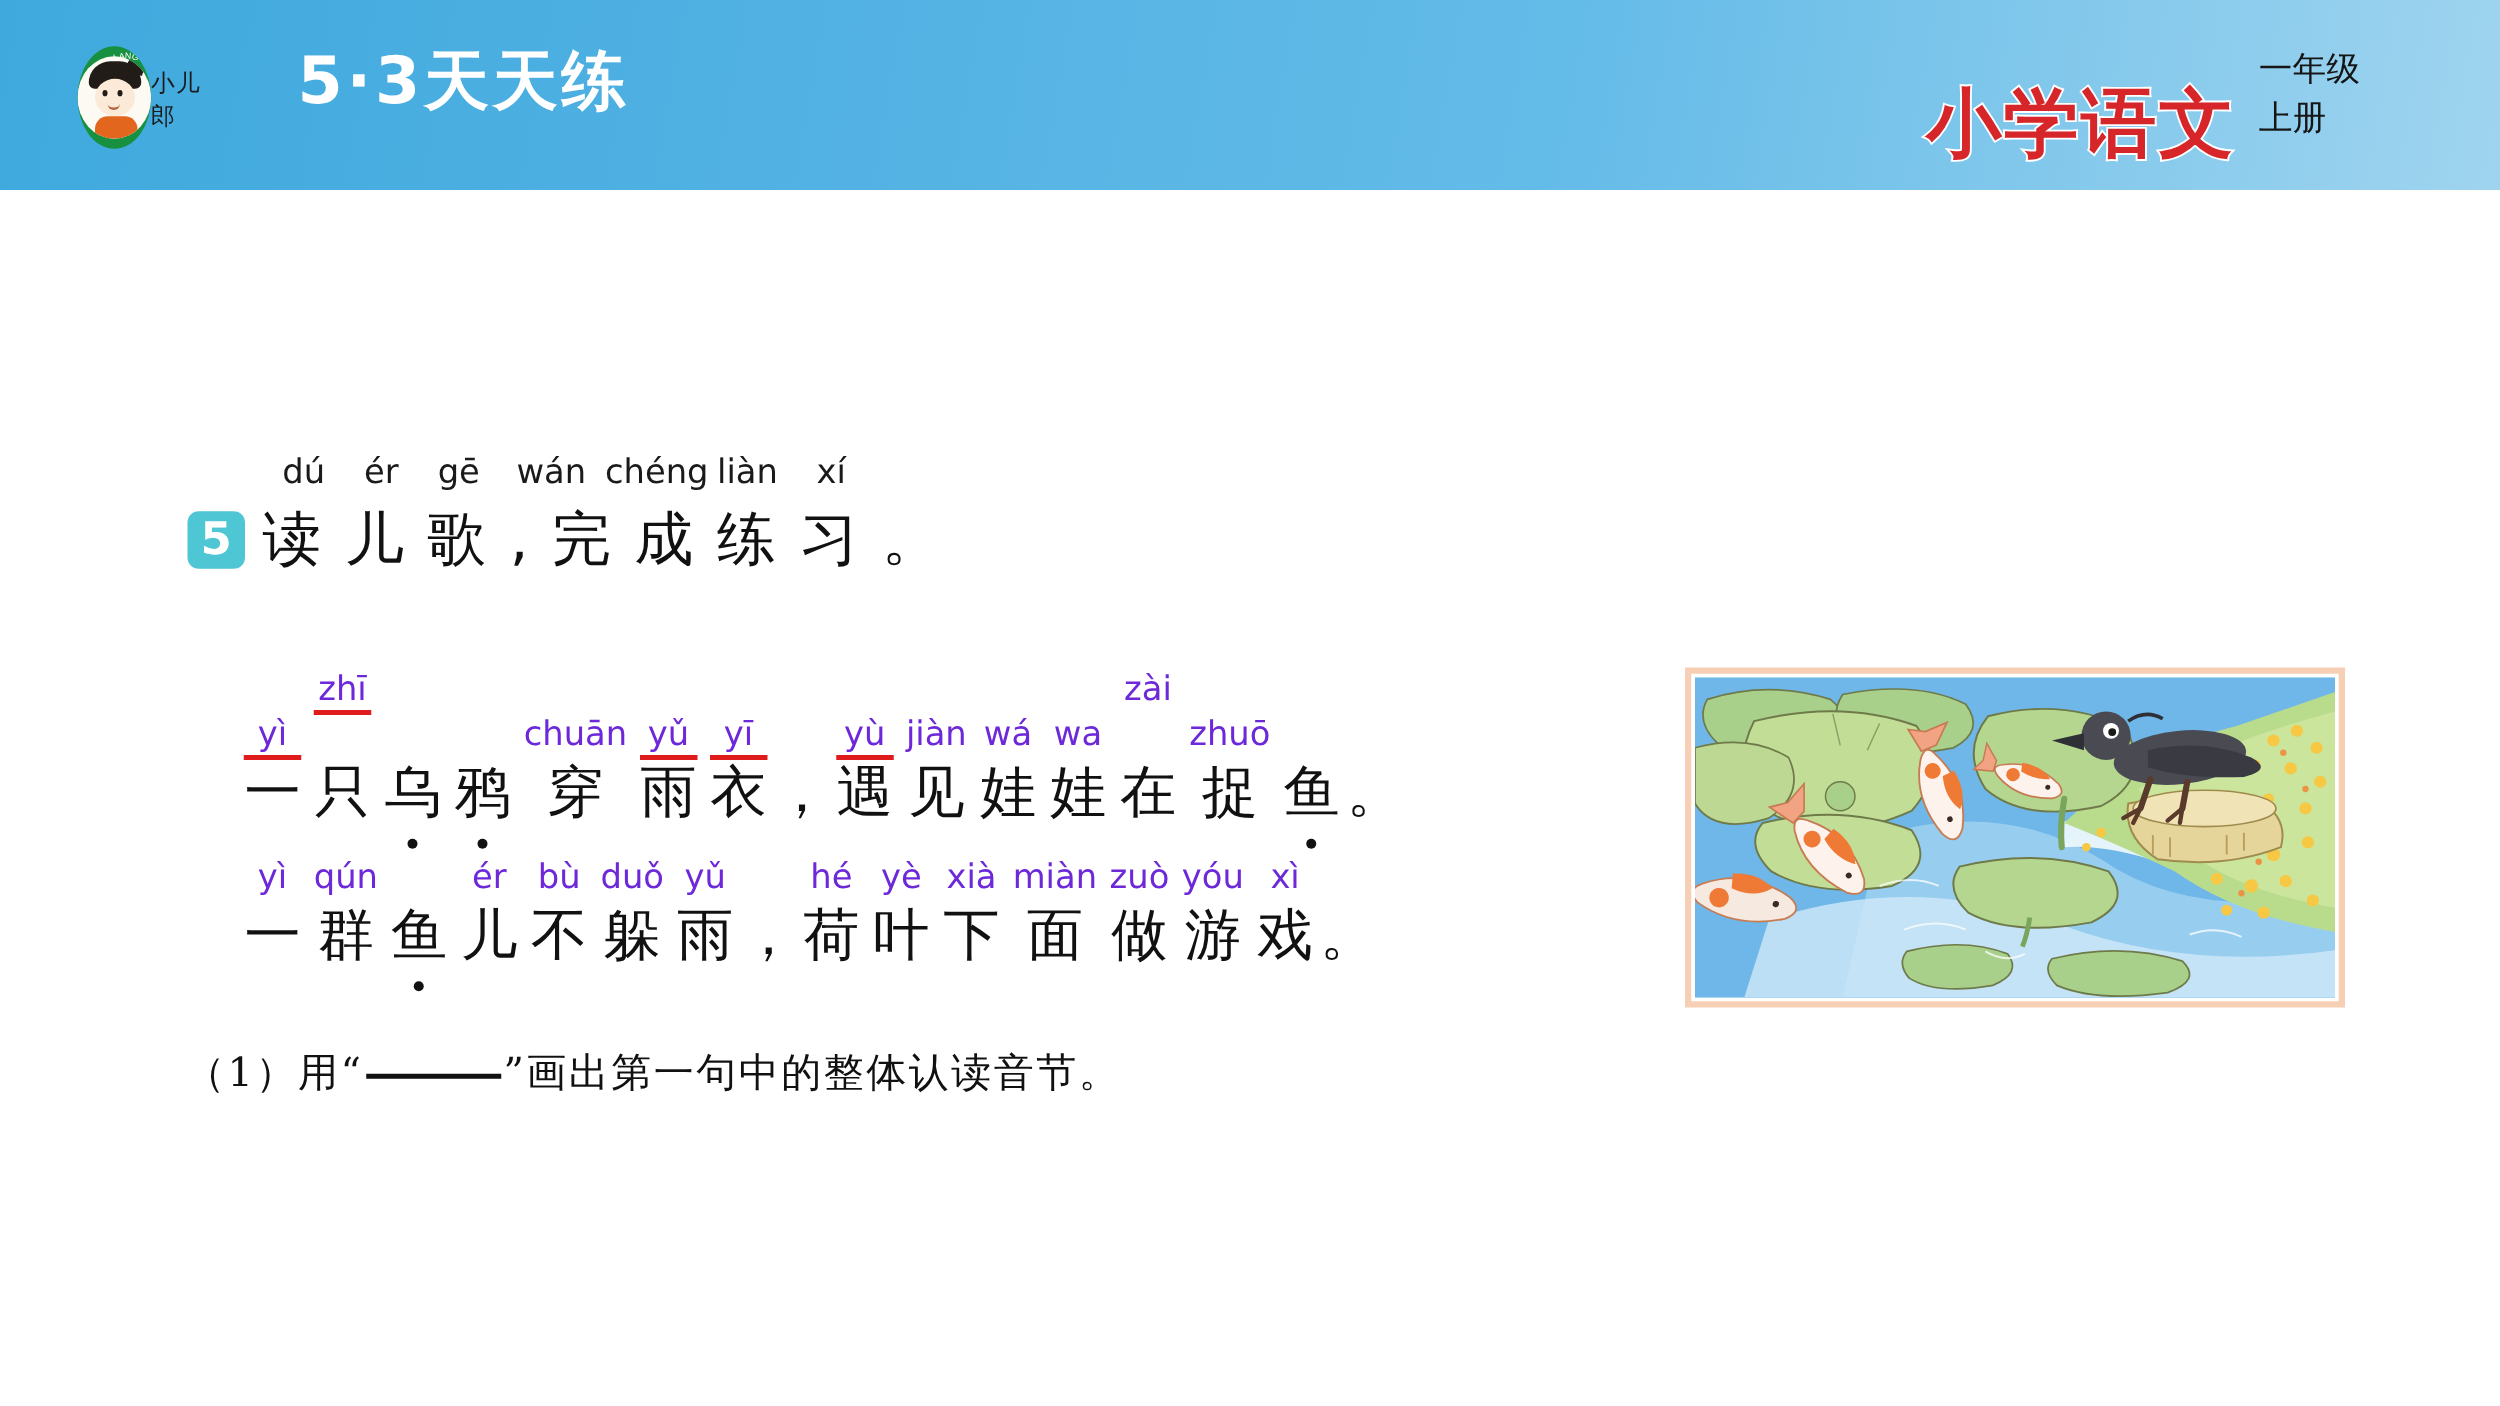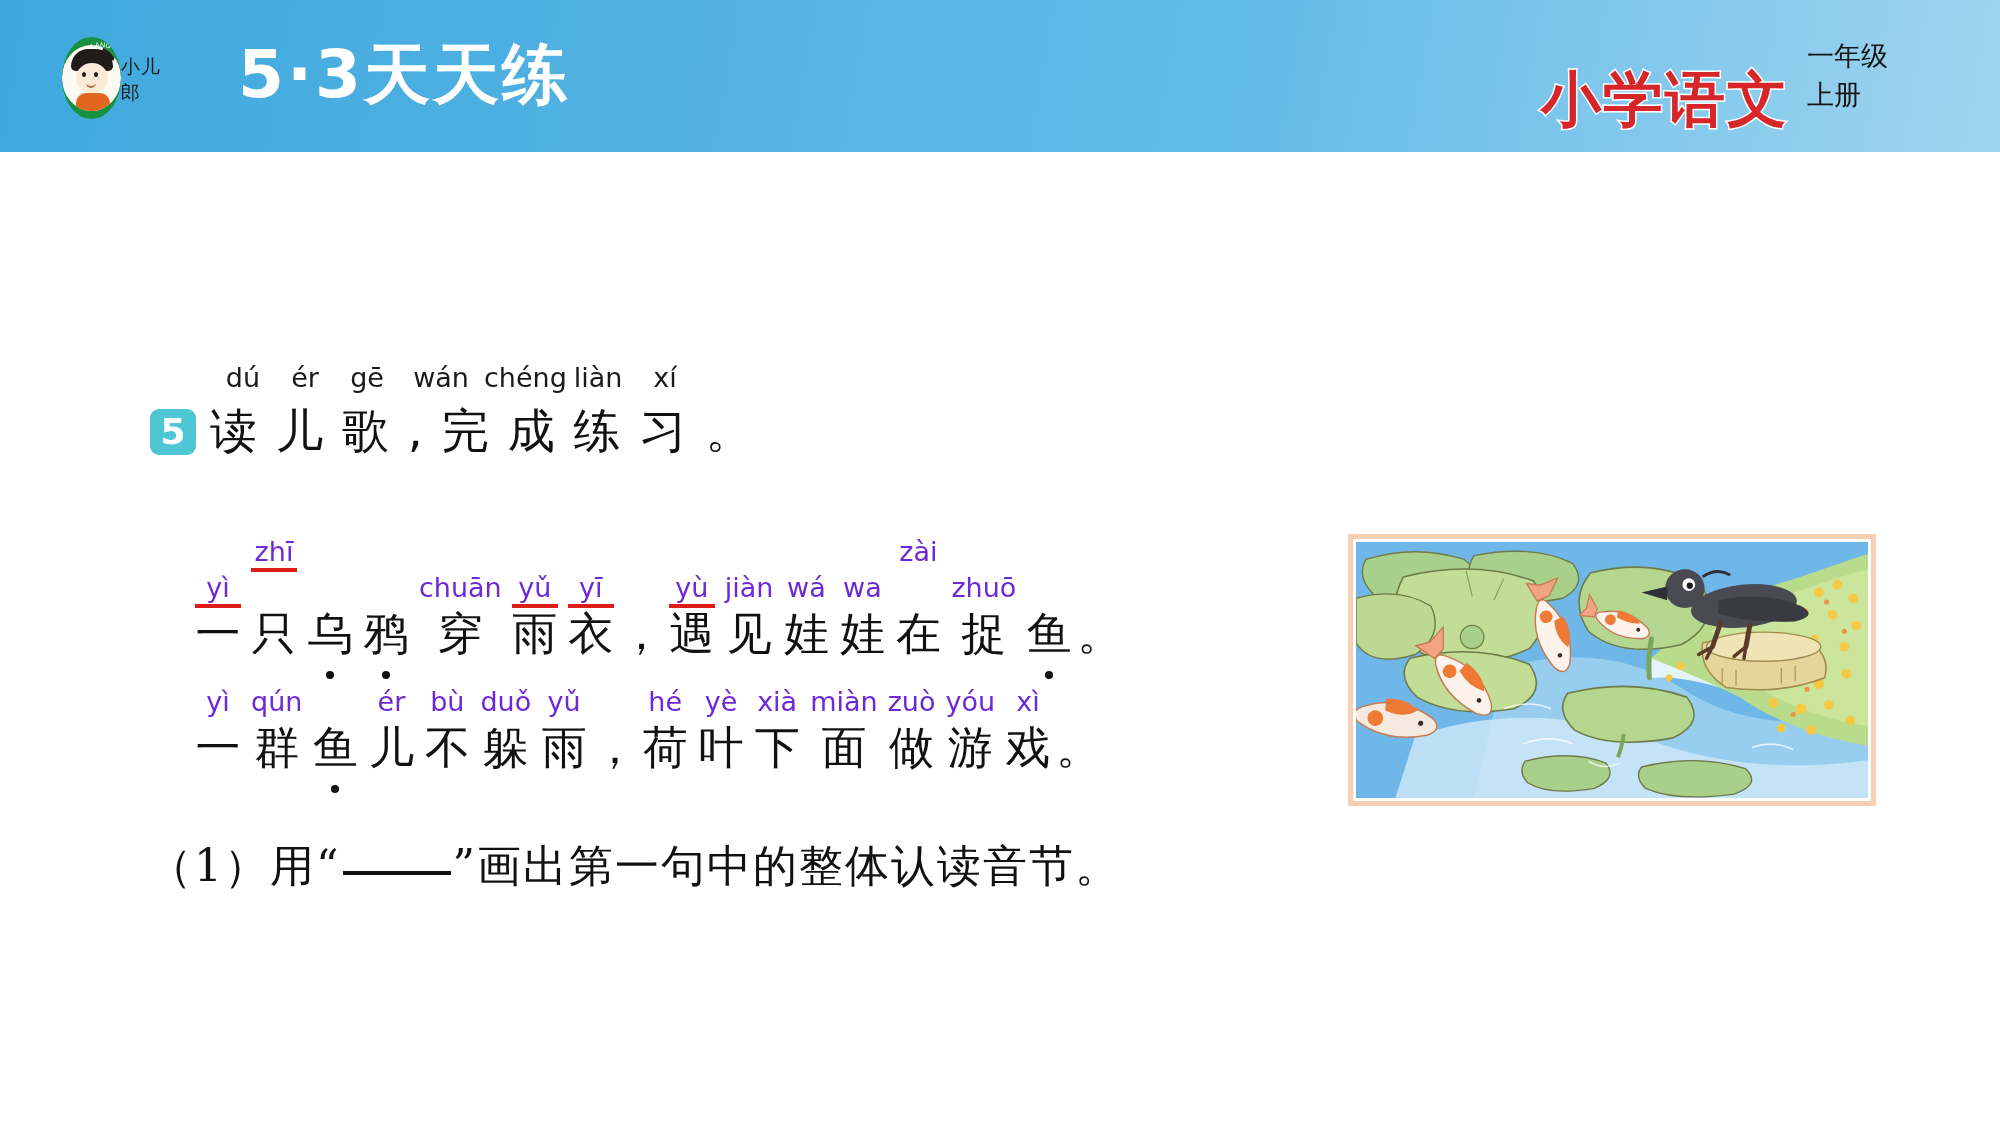--- a/index.html
+++ b/index.html
@@ -78,21 +78,21 @@
     font-size: 19px;
     color: #1b1b1b;
     font-family: "DejaVu Sans", "Liberation Sans", sans-serif;
     letter-spacing: 1px;
   }
 
   .brand-title {
     position: absolute;
     left: 238px;
     top: 30px;
-    font-size: 66px;
+    font-size: 52px;
     font-weight: 700;
     color: #ffffff;
     letter-spacing: 3px;
     font-family: "DejaVu Sans", "Liberation Sans", sans-serif;
   }
 
   .subject-block {
     position: absolute;
     right: 112px;
     top: 26px;
@@ -235,21 +235,21 @@
     color: #111;
     font-family: "DejaVu Serif", "Liberation Serif", serif;
     align-self: flex-end;
   }
 
   
   .subq {
     position: absolute;
     left: 148px;
     top: 685px;
-    font-size: 44px;
+    font-size: 32px;
     color: #111;
     font-family: "DejaVu Serif", "Liberation Serif", serif;
     letter-spacing: 2px;
     white-space: nowrap;
     display: flex;
     align-items: baseline;
   }
   .blank-rule {
     display: inline-block;
     width: 108px;

